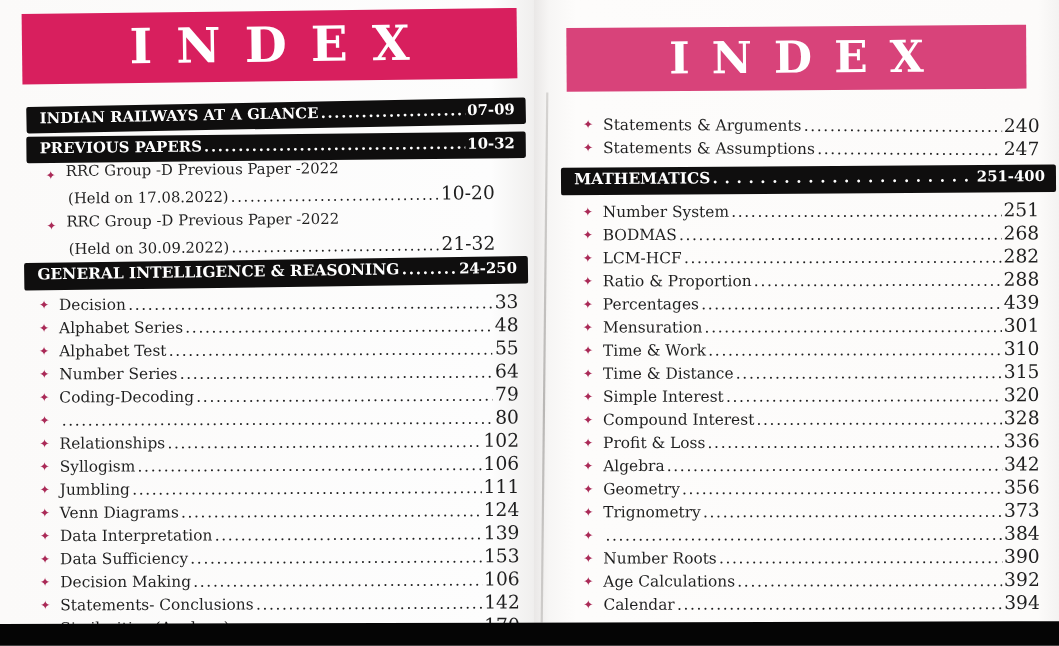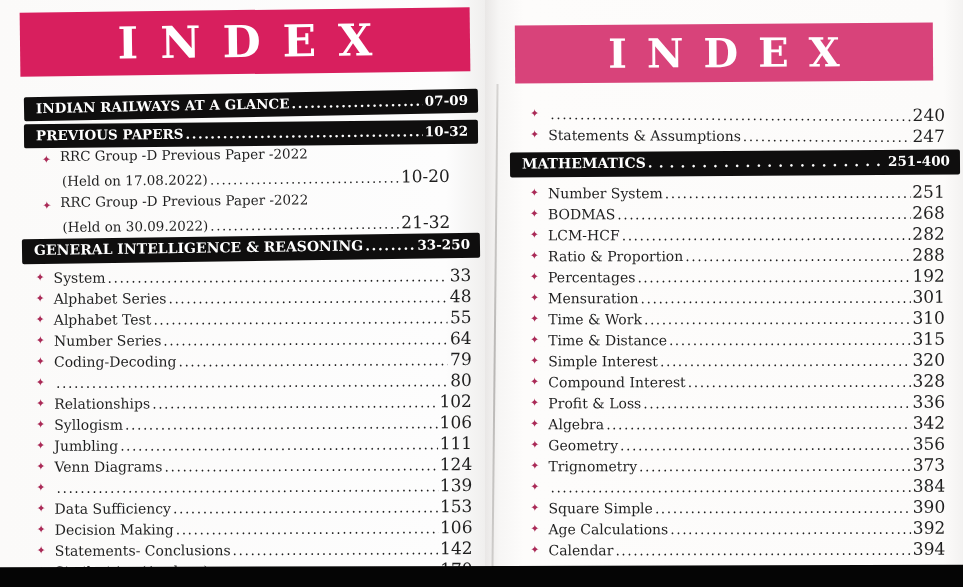--- a/index.html
+++ b/index.html
@@ -121,28 +121,28 @@
         <span>(Held on 30.09.2022)</span>
         <span class="leader"></span>
         <span class="pg">21-32</span>
       </div>
     </div>
   </div>
 
   <div class="bar" id="bar-general">
     <span>GENERAL INTELLIGENCE &amp; REASONING</span>
     <span class="leader"></span>
-    <span class="bar-pages">33-250</span>
+    <span class="bar-pages">24-250</span>
   </div>
 
   <div class="toc-list" id="list-left">
 
       <div class="row">
         <span class="bullet">✦</span>
-        <span>System</span>
+        <span>Decision</span>
         <span class="leader"></span>
         <span class="pg">33</span>
       </div>
 
       <div class="row">
         <span class="bullet">✦</span>
         <span>Alphabet Series</span>
         <span class="leader"></span>
         <span class="pg">48</span>
       </div>
@@ -197,20 +197,21 @@
 
       <div class="row">
         <span class="bullet">✦</span>
         <span>Venn Diagrams</span>
         <span class="leader"></span>
         <span class="pg">124</span>
       </div>
 
       <div class="row">
         <span class="bullet">✦</span>
+        <span>Data Interpretation</span>
         <span class="leader"></span>
         <span class="pg">139</span>
       </div>
 
       <div class="row">
         <span class="bullet">✦</span>
         <span>Data Sufficiency</span>
         <span class="leader"></span>
         <span class="pg">153</span>
       </div>
@@ -241,20 +242,21 @@
 <div class="page" id="page-right">
 
   <div class="banner" id="banner-right">
     <span class="banner-text">INDEX</span>
   </div>
 
   <div class="toc-list" id="list-right-top">
 
       <div class="row">
         <span class="bullet">✦</span>
+        <span>Statements &amp; Arguments</span>
         <span class="leader"></span>
         <span class="pg">240</span>
       </div>
 
       <div class="row">
         <span class="bullet">✦</span>
         <span>Statements &amp; Assumptions</span>
         <span class="leader"></span>
         <span class="pg">247</span>
       </div>
@@ -293,21 +295,21 @@
         <span class="bullet">✦</span>
         <span>Ratio &amp; Proportion</span>
         <span class="leader"></span>
         <span class="pg">288</span>
       </div>
 
       <div class="row">
         <span class="bullet">✦</span>
         <span>Percentages</span>
         <span class="leader"></span>
-        <span class="pg">192</span>
+        <span class="pg">439</span>
       </div>
 
       <div class="row">
         <span class="bullet">✦</span>
         <span>Mensuration</span>
         <span class="leader"></span>
         <span class="pg">301</span>
       </div>
 
       <div class="row">
@@ -367,21 +369,21 @@
       </div>
 
       <div class="row">
         <span class="bullet">✦</span>
         <span class="leader"></span>
         <span class="pg">384</span>
       </div>
 
       <div class="row">
         <span class="bullet">✦</span>
-        <span>Square Simple</span>
+        <span>Number Roots</span>
         <span class="leader"></span>
         <span class="pg">390</span>
       </div>
 
       <div class="row">
         <span class="bullet">✦</span>
         <span>Age Calculations</span>
         <span class="leader"></span>
         <span class="pg">392</span>
       </div>

